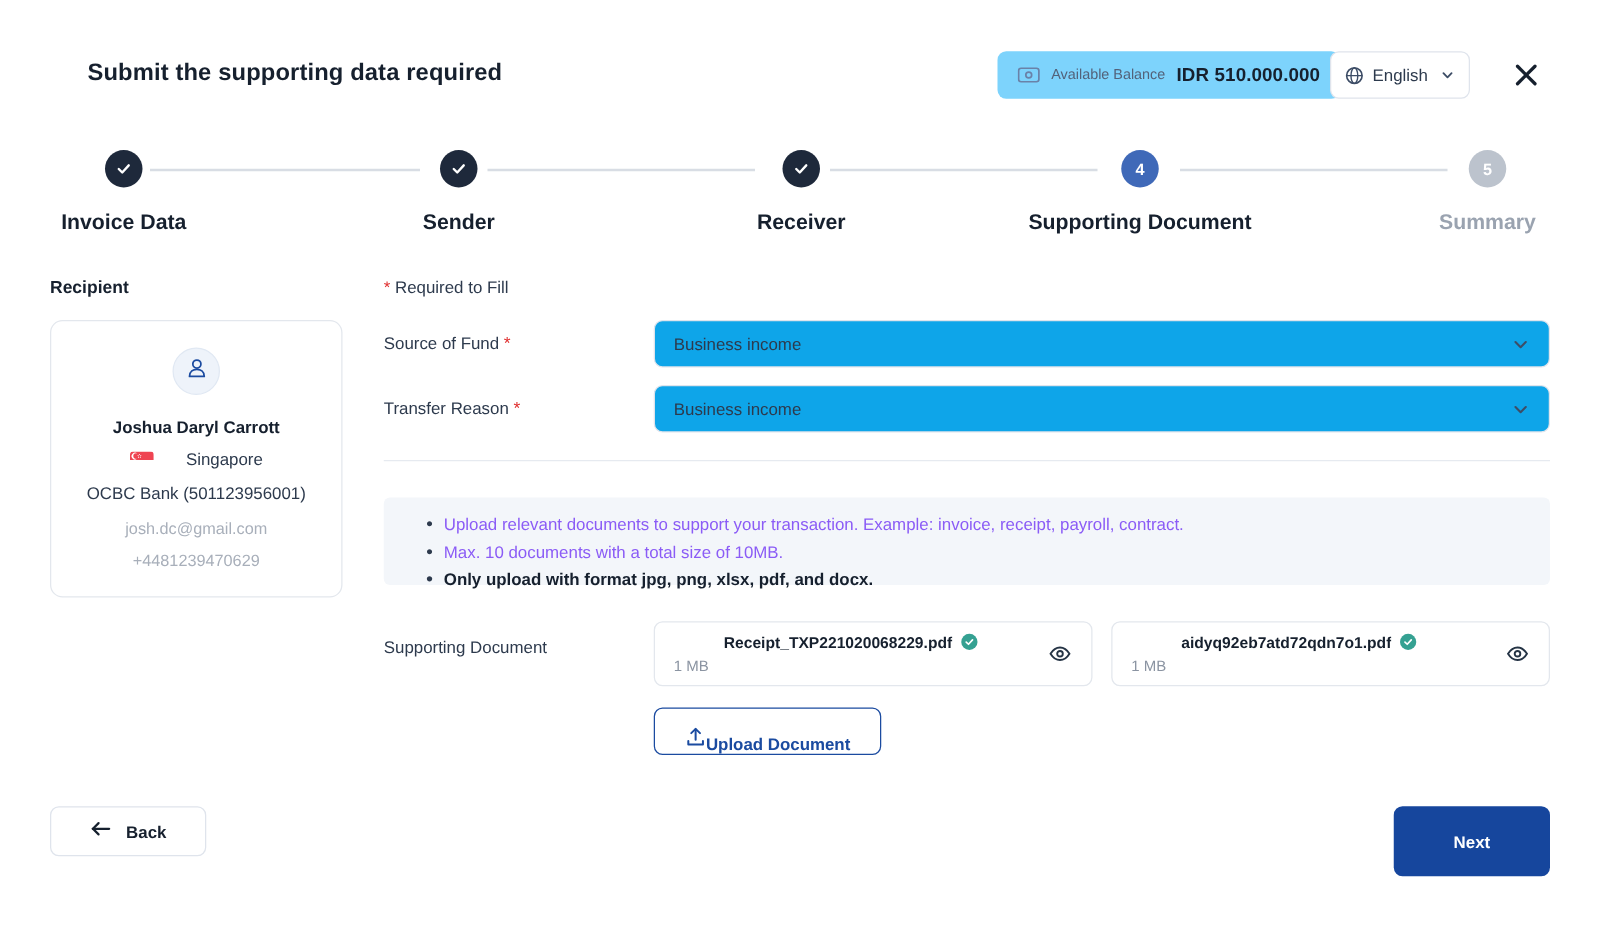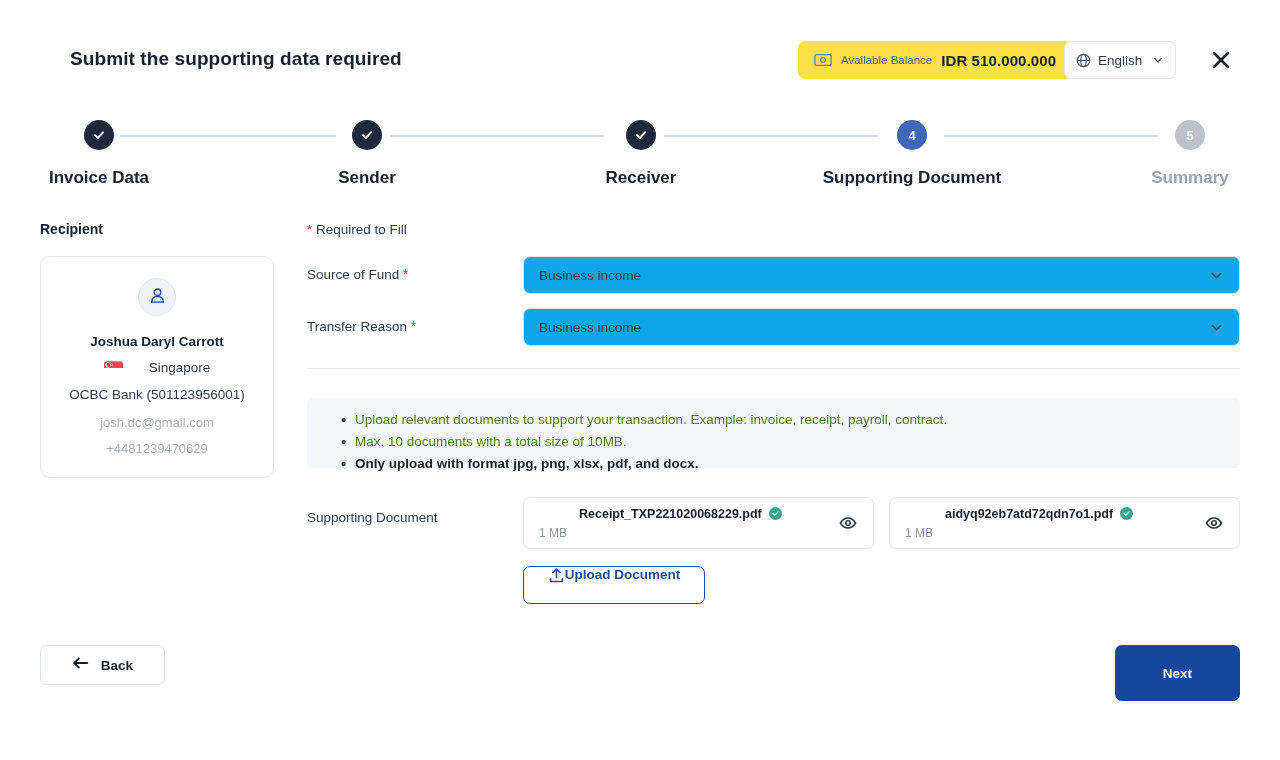--- a/index.html
+++ b/index.html
@@ -18,21 +18,21 @@
   .page-title {
     position: absolute; left: 40px; top: 48px;
     font-size: 19px; font-weight: bold; color: #16202e;
     letter-spacing: .1px;
     margin-left: 30px;
   }
   .balance-badge {
     position: absolute; left: 798px; top: 41px;
     height: 38px; display: flex; align-items: center; gap: 9px;
     padding: 0 16px;
-    background: #fde047; border-radius: 7px;
+    background: #7dd3fc; border-radius: 7px;
   }
   .money-icon { width: 18px; height: 14px; display: block; }
   .balance-label { font-size: 11.5px; color: #53627a; }
   .balance-value { font-size: 15px; font-weight: bold; color: #16202e; letter-spacing: .1px; }
 
   .lang-select {
     position: absolute; left: 1064px; top: 41px;
     width: 112px; height: 38px;
     border: 1px solid #dfe4ec; border-radius: 7px; background: #fff;
     display: flex; align-items: center; gap: 7px; padding: 0 11px;
@@ -119,21 +119,21 @@
 
   
   .info-box {
     position: absolute; left: 307px; top: 398px;
     width: 933px; height: 70px;
     background: #f3f6fa; border-radius: 5px;
     padding: 11px 34px;
   }
   .info-box ul { list-style: none; }
   .info-box li {
-    position: relative; font-size: 13.5px; color: #4d7c0f;
+    position: relative; font-size: 13.5px; color: #8b5cf6;
     line-height: 22px; padding-left: 14px;
   }
   .info-box li::before {
     content: "\2022"; position: absolute; left: 0; top: 0;
     color: #2d3a4d; font-size: 15px;
   }
   .info-box li.bold { font-weight: bold; color: #16202e; }
 
   
   .doc-label {
@@ -158,21 +158,21 @@
     background: #35a192; display: flex; align-items: center;
     justify-content: center; flex: none;
   }
   .doc-size { font-size: 12px; color: #8b94a2; margin-top: 5px; }
   .eye-btn { width: 20px; height: 20px; display: flex; align-items: center; justify-content: center; }
 
   .upload-btn {
     position: absolute; left: 523px; top: 566px;
     width: 182px; height: 38px;
     border: 1.5px solid #1b4ba0; border-radius: 7px; background: #fff;
-    display: flex; align-items: flex-start; justify-content: center; 
+    display: flex; align-items: flex-end; justify-content: center; 
     cursor: pointer;
   }
   .upload-label { font-size: 13.5px; font-weight: bold; color: #1b4ba0; }
 
   
   .back-btn {
     position: absolute; left: 40px; top: 645px;
     width: 125px; height: 40px;
     border: 1px solid #dfe4ec; border-radius: 7px; background: #fff;
     display: flex; align-items: center; justify-content: center; gap: 11px;

